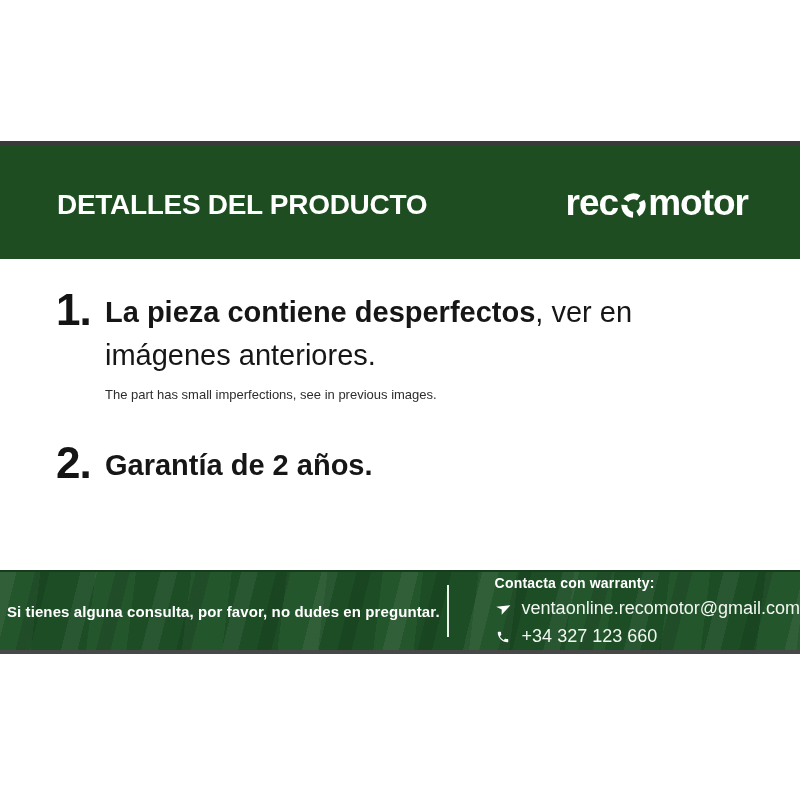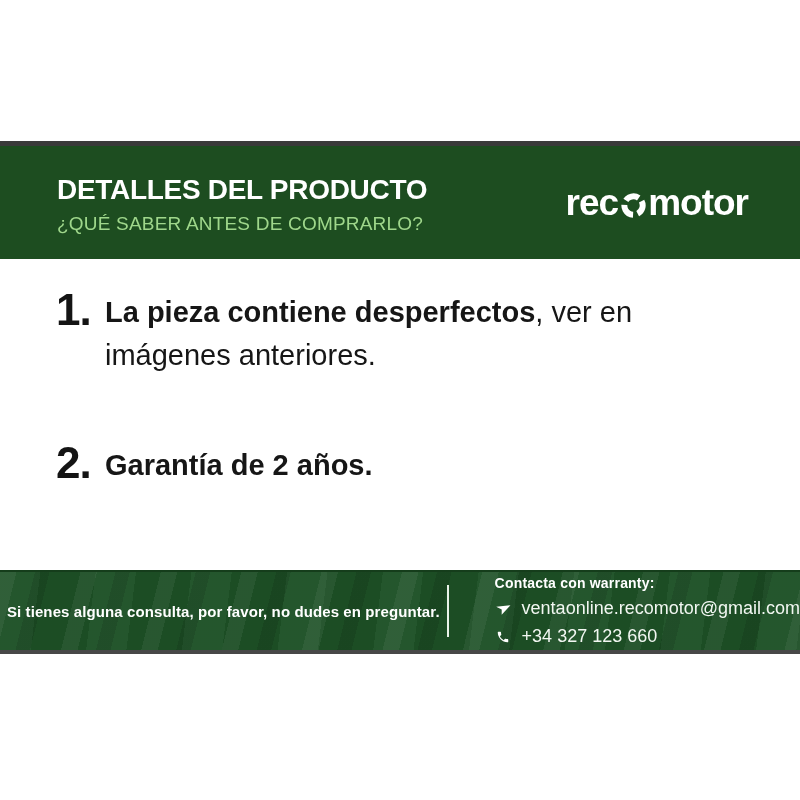--- a/index.html
+++ b/index.html
@@ -141,40 +141,40 @@
   .contact-row .cicon { width: 16px; display: flex; justify-content: center; }
 </style>
 </head>
 <body>
 
 <div class="canvas">
 
   <div class="header-band">
     <div class="header-titles">
       <div class="header-title">DETALLES DEL PRODUCTO</div>
-      <div class="header-subtitle">¿QUÉ SABER ANTES DE COMPRARLO?</div>
     </div>
     <div class="logo">
       <span>rec</span>
       <span class="recycle-o">
         <svg width="27" height="27" viewBox="0 0 28 28">
           <circle cx="14" cy="14" r="9.5" fill="none" stroke="#ffffff" stroke-width="6.2" stroke-dasharray="15 4.9" transform="rotate(-28 14 14)"></circle>
         </svg>
       </span>
       <span>motor</span>
     </div>
   </div>
 
   <div class="item item-1">
     <div class="item-number">1.</div>
     <div class="item-body">
       <div class="item-text">
         <span class="bold">La pieza contiene desperfectos</span><span class="regular">, ver en</span><br>
         <span class="regular">imágenes anteriores.</span>
       </div>
+      <div class="item-translation">The part has small imperfections, see in previous images.</div>
     </div>
   </div>
 
   <div class="item item-2">
     <div class="item-number">2.</div>
     <div class="item-body">
       <div class="item-text">
         <span class="bold">Garantía de 2 años.</span>
       </div>
     </div>

